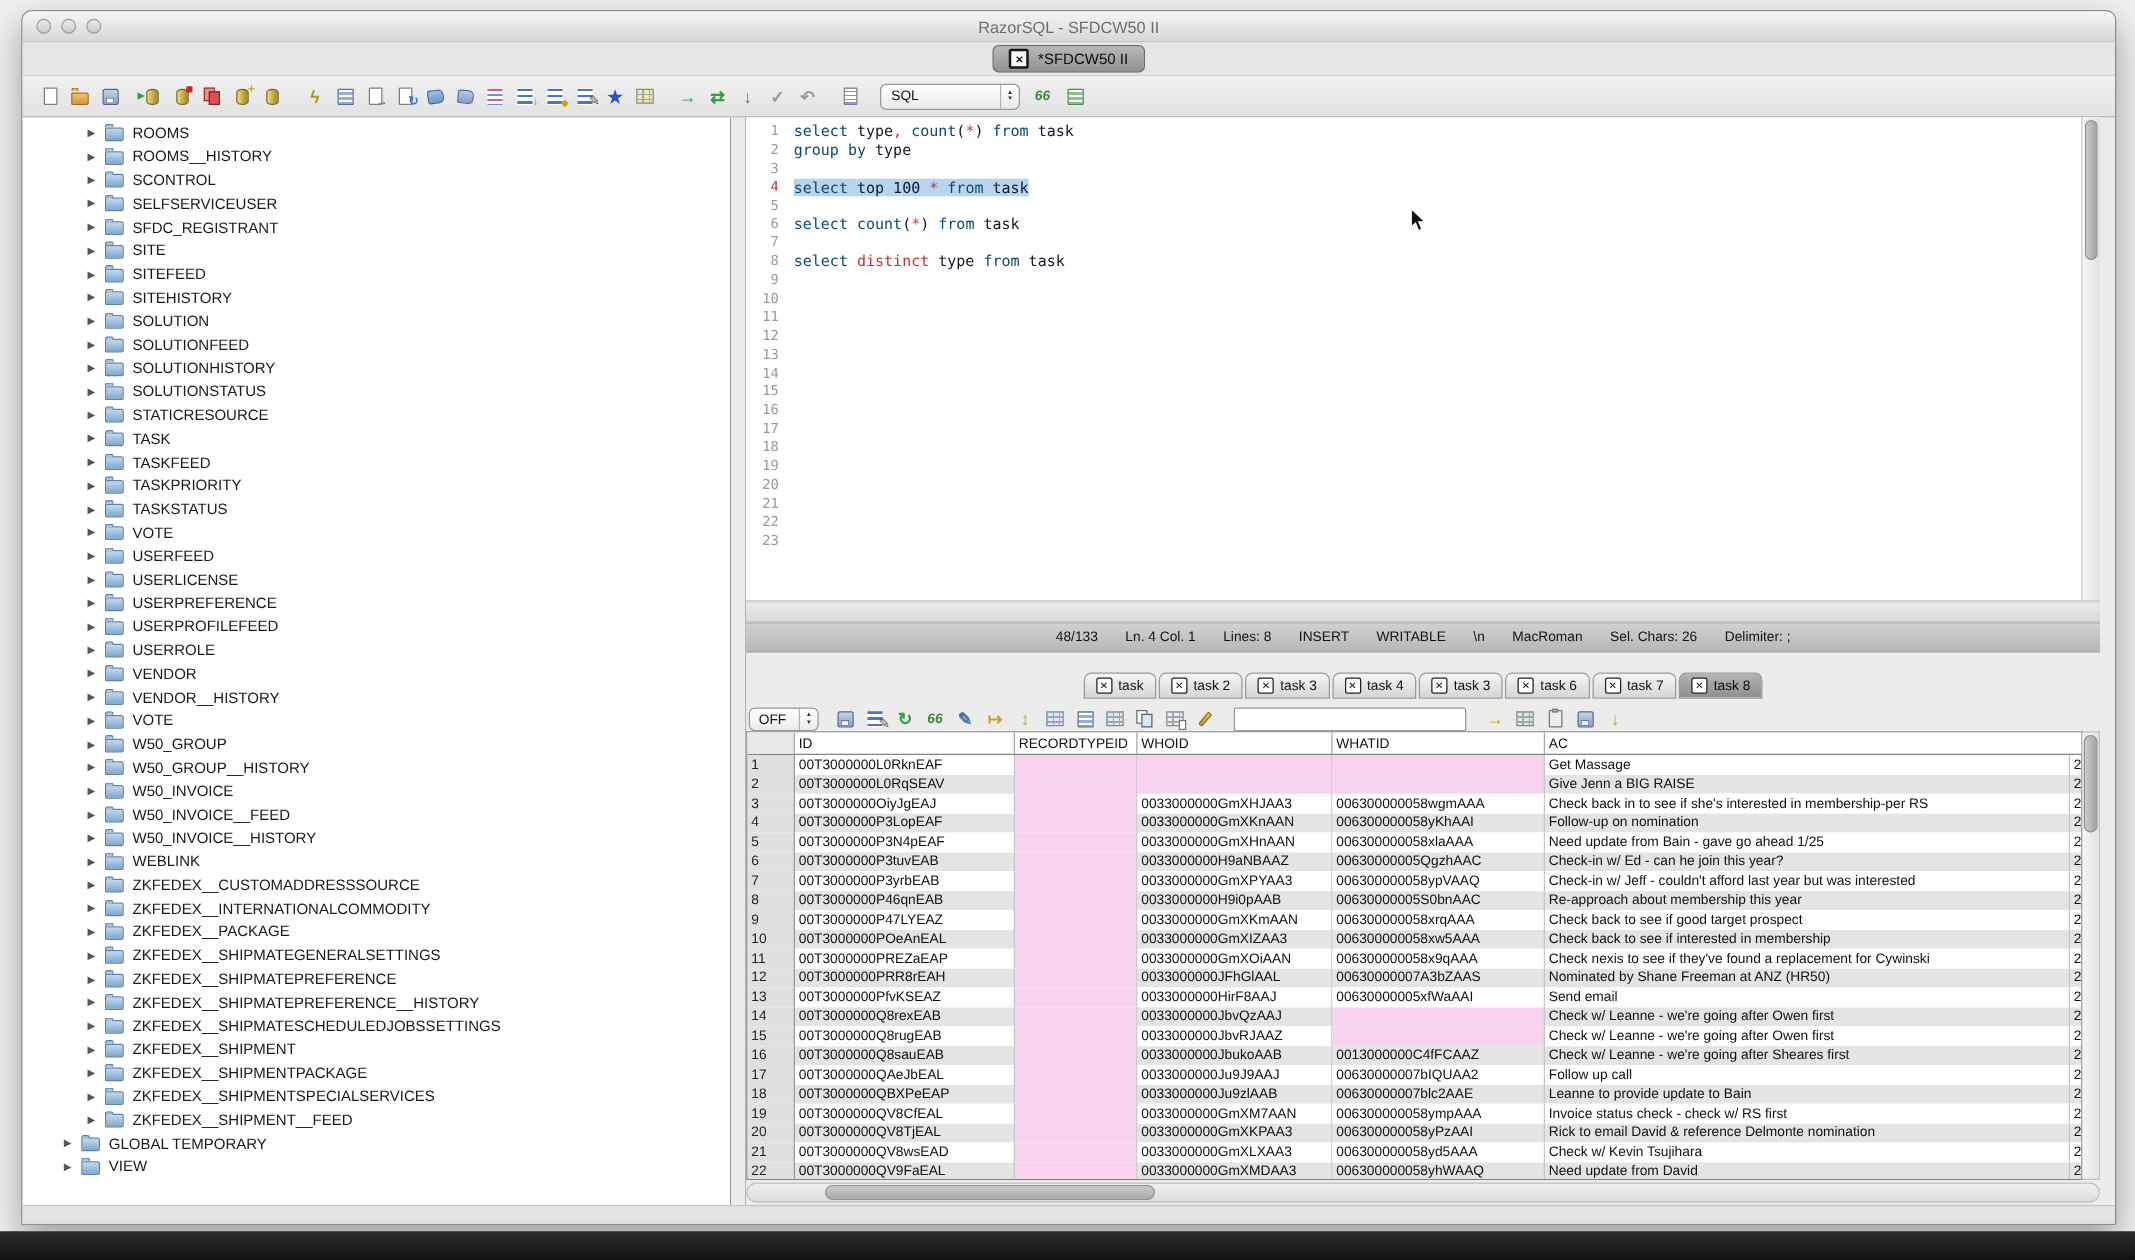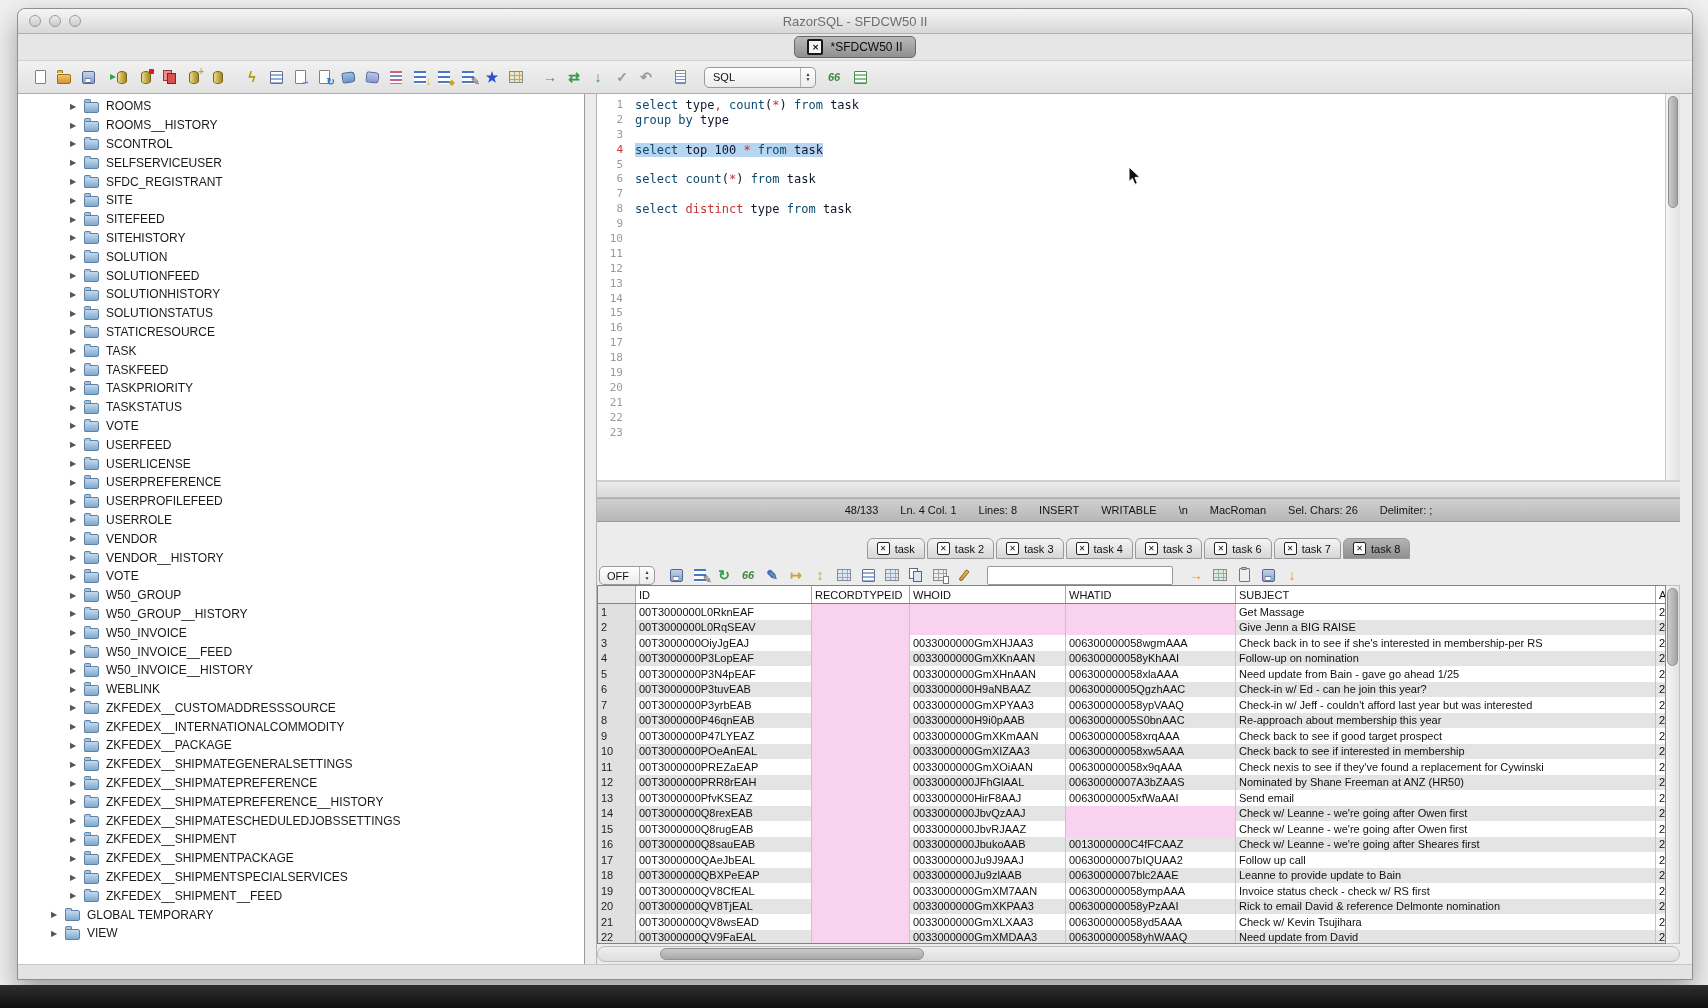--- a/index.html
+++ b/index.html
@@ -582,21 +582,20 @@
       </div>
 
       <div class="tarea">
         <div class="grid">
           <div class="thead" id="thead">
               <div class="hc c0"></div>
               <div class="hc c1">ID</div>
               <div class="hc c2">RECORDTYPEID</div>
               <div class="hc c3">WHOID</div>
               <div class="hc c4">WHATID</div>
-              <div class="hc c5">SUBJECT</div>
               <div class="hc c6">AC</div>
             </div>
           <div class="tbody" id="tbody">
               <div class="trw">
                 <div class="tc c0">1</div>
                 <div class="tc c1">00T3000000L0RknEAF</div>
                 <div class="tc c2 nullc"></div>
                 <div class="tc c3 nullc"></div>
                 <div class="tc c4 nullc"></div>
                 <div class="tc c5">Get Massage</div>

